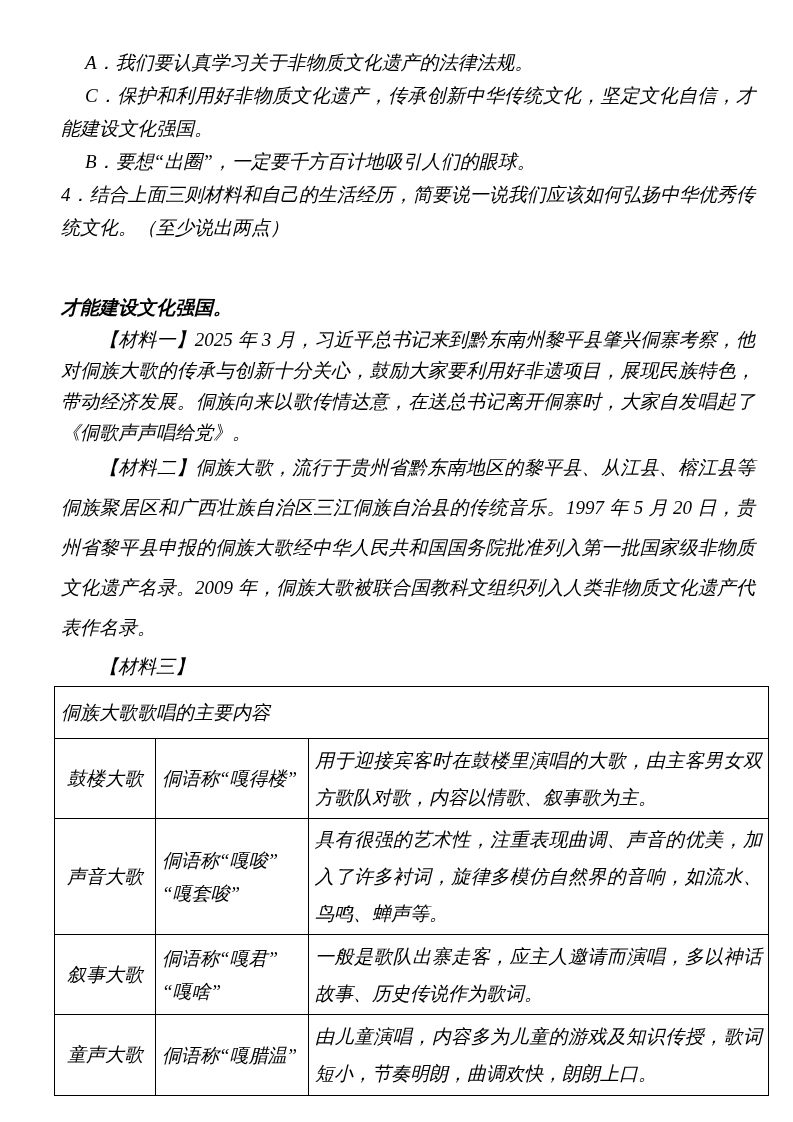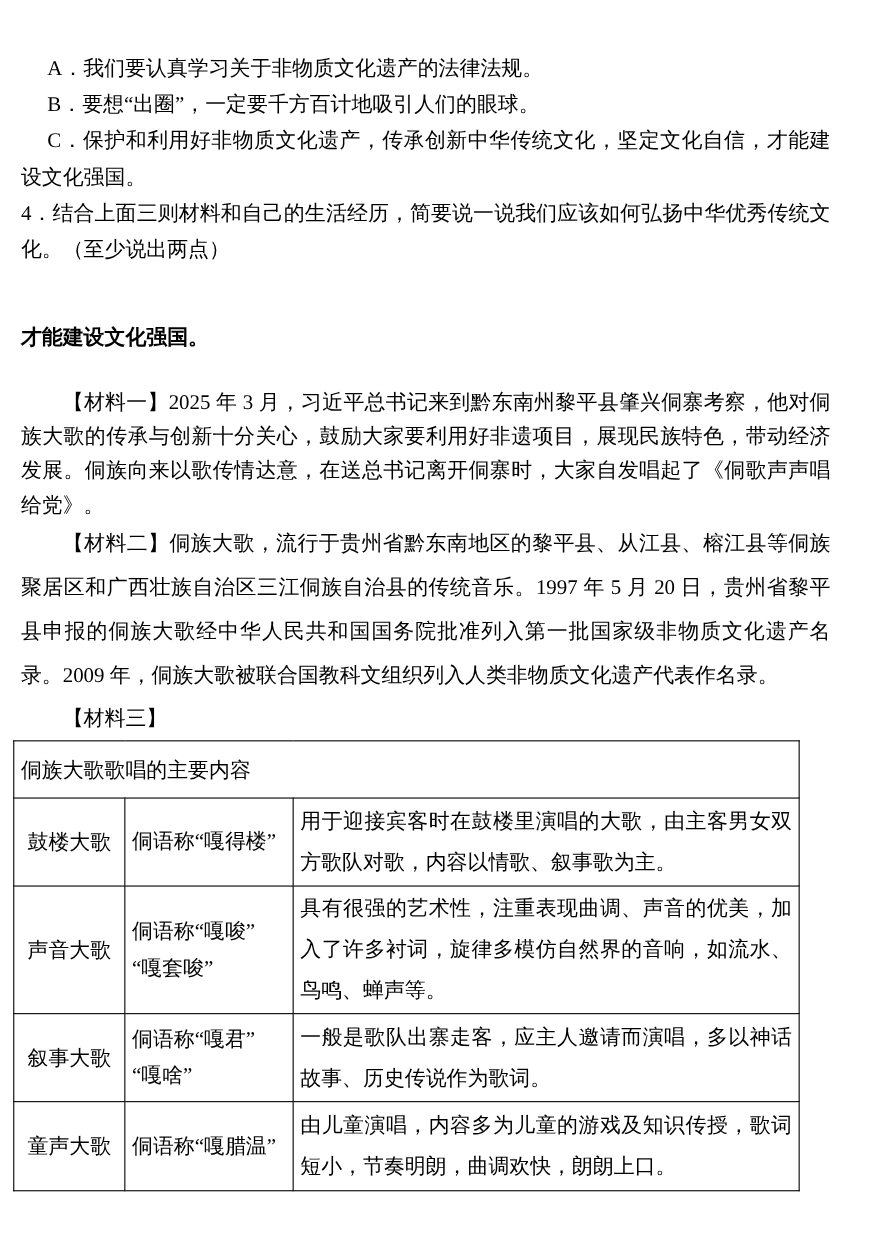--- a/index.html
+++ b/index.html
@@ -8,41 +8,41 @@
     height: 1122px;
     background: #ffffff;
     color: #000000;
     font-family: "Liberation Serif", serif;
     font-size: 19px;
     overflow: hidden;
   }
   .page {
     width: 793px;
     height: 1122px;
-    padding: 46px 38px 0 19px;
+    padding: 46px 38px 0 61px;
+    font-style: italic;
   }
   .option {
     text-align: justify;
     text-indent: 24px;
     line-height: 33px;
   }
   .question {
     text-align: justify;
     line-height: 33px;
   }
   .section-heading {
     margin-top: 47px;
     font-weight: bold;
     line-height: 33px;
   }
   .material-1 {
     line-height: 31px;
     text-indent: 38px;
     text-align: justify;
-    margin-top: 27px;
   }
   .material-2 {
     line-height: 40px;
     text-indent: 38px;
     text-align: justify;
   }
   .material-3-label {
     line-height: 38px;
     text-indent: 38px;
   }
@@ -81,22 +81,22 @@
     line-height: 37px;
     padding: 2px 10px 2px 12px;
   }
 </style>
 </head>
 <body>
 
 <div class="page">
 
   <p class="option">A．我们要认真学习关于非物质文化遗产的法律法规。</p>
+  <p class="option">C．保护和利用好非物质文化遗产，传承创新中华传统文化，坚定文化自信，才能建设文化强国。</p>
   <p class="option">B．要想“出圈”，一定要千方百计地吸引人们的眼球。</p>
-  <p class="option">C．保护和利用好非物质文化遗产，传承创新中华传统文化，坚定文化自信，才能建设文化强国。</p>
   <p class="question">4．结合上面三则材料和自己的生活经历，简要说一说我们应该如何弘扬中华优秀传统文化。（至少说出两点）</p>
 
   <p class="section-heading">才能建设文化强国。</p>
 
   <p class="material-1">【材料一】2025 年 3 月，习近平总书记来到黔东南州黎平县肇兴侗寨考察，他对侗族大歌的传承与创新十分关心，鼓励大家要利用好非遗项目，展现民族特色，带动经济发展。侗族向来以歌传情达意，在送总书记离开侗寨时，大家自发唱起了《侗歌声声唱给党》。</p>
   <p class="material-2">【材料二】侗族大歌，流行于贵州省黔东南地区的黎平县、从江县、榕江县等侗族聚居区和广西壮族自治区三江侗族自治县的传统音乐。1997 年 5 月 20 日，贵州省黎平县申报的侗族大歌经中华人民共和国国务院批准列入第一批国家级非物质文化遗产名录。2009 年，侗族大歌被联合国教科文组织列入人类非物质文化遗产代表作名录。</p>
   <p class="material-3-label">【材料三】</p>
 
   <table class="content-table">
     <colgroup>

